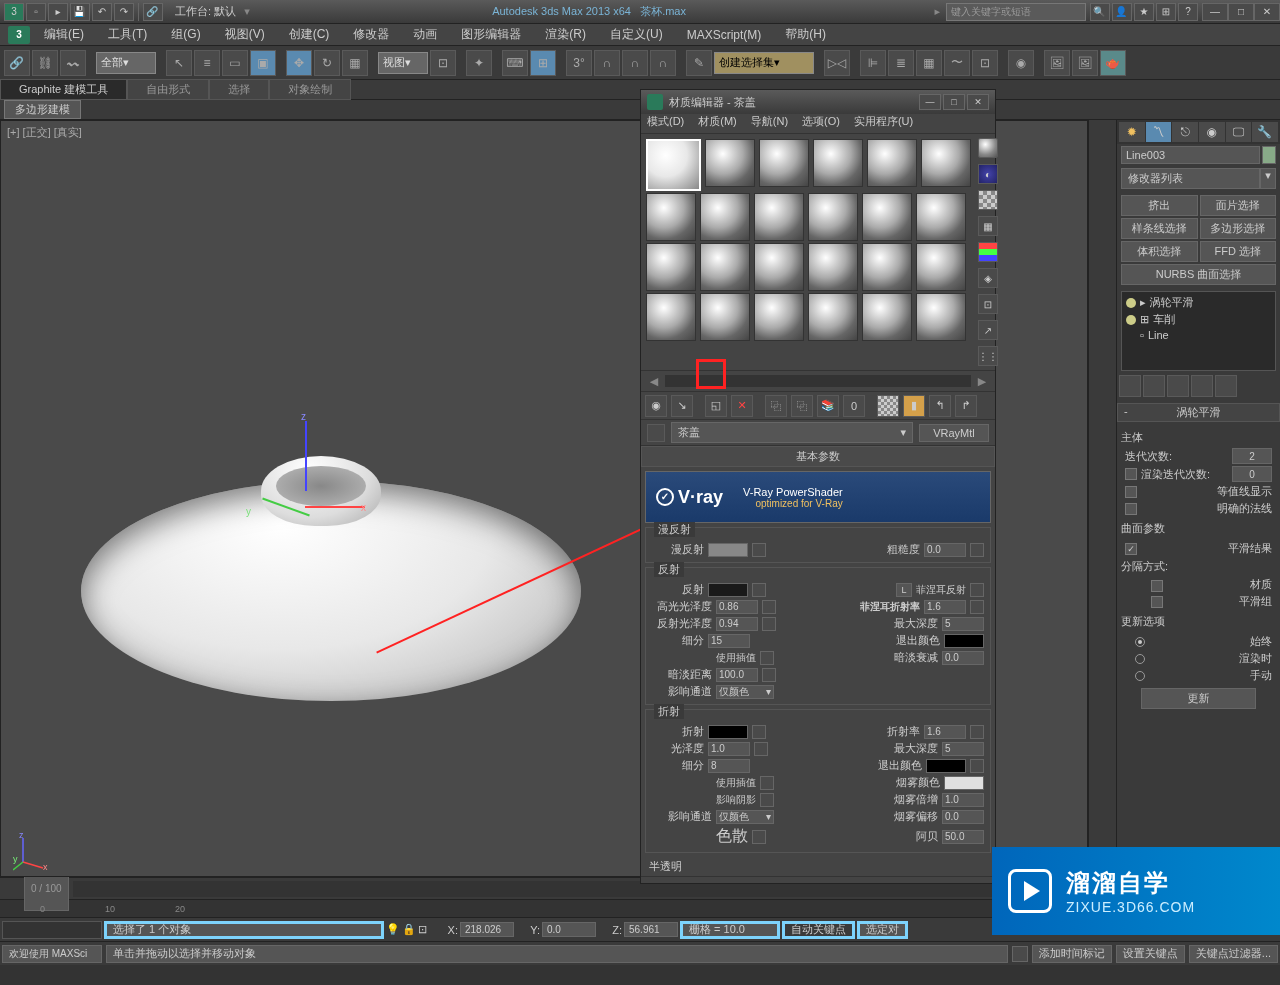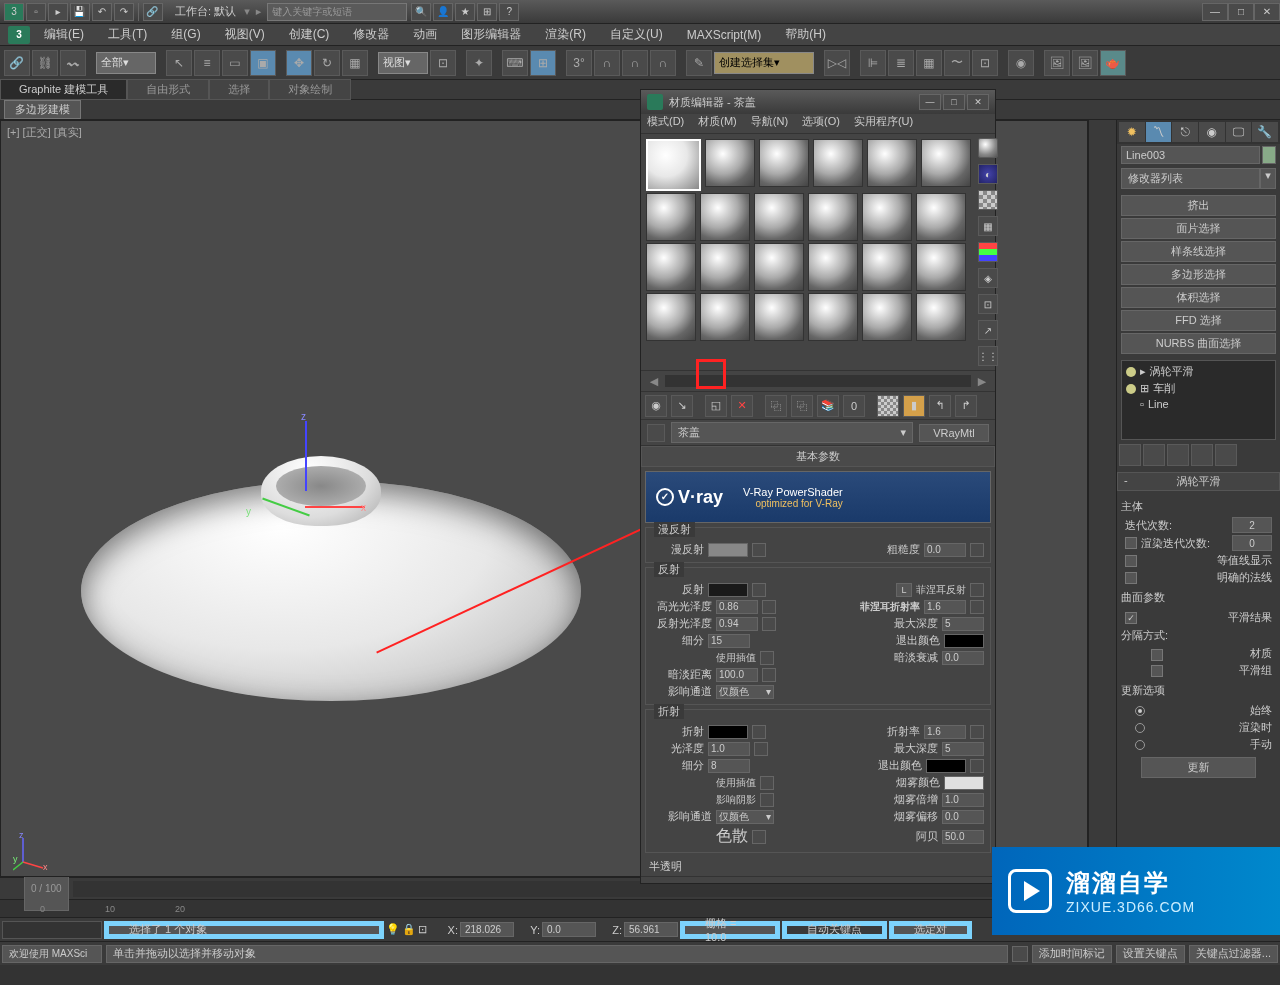--- a/index.html
+++ b/index.html
@@ -56,21 +56,21 @@
 
 
 .right-vtb { width: 28px; background: #3a3a3a; display: flex; flex-direction: column; gap: 2px; padding: 2px; border-left: 1px solid #222; }
 
 
 .rpanel { width: 164px; background: #3a3a3a; border-left: 1px solid #222; display: flex; flex-direction: column; font-size: 11px; color: #ccc; }
 .rpanel-top-tabs { height: 24px; display: flex; background: #333; gap: 1px; padding: 2px; }
 .rpanel-top-tabs .ptab { flex: 1; background: #4a4a4a; display:flex;align-items:center;justify-content:center;font-size:12px; }
 .rpanel input[type=text] { background: #555; border: 1px solid #666; color: #ccc; font-size: 11px; padding: 1px 4px; width: 100%; }
 .rpanel .sect { padding: 2px 4px; }
-.rpanel .btn-row { display: flex; gap: 2px; margin: 2px 0; flex-direction: column; }
+.rpanel .btn-row { display: flex; gap: 2px; margin: 2px 0; }
 .rpanel .btn { flex: 1; background: #555; border: 1px solid #666; padding: 2px 0; text-align: center; font-size: 11px; }
 .rpanel .rollout-head { background: #444; text-align: center; padding: 1px 0; border: 1px solid #555; margin: 4px 0; position: relative; }
 .rpanel .rollout-head .minus { position: absolute; left: 6px; }
 .rpanel .stacklist { background: #2a2a2a; border: 1px solid #555; min-height: 80px; padding: 2px; }
 .rpanel .stacklist .sitem { padding: 1px 2px; display: flex; align-items: center; gap: 4px; }
 .rpanel .stacklist .sitem .bulb { width: 10px; height: 10px; background: #cc8; border-radius: 50%; }
 .rpanel .param-row { display: flex; align-items: center; justify-content: space-between; padding: 1px 4px; gap: 4px; }
 .rpanel .spinner { width: 40px; height: 16px; background: #555; border: 1px solid #666; display:flex;align-items:center;justify-content:center;font-size:10px; }
 .rpanel .checkbox { width: 12px; height: 12px; background: #555; border: 1px solid #777; display:inline-block; vertical-align:middle; }
 .rpanel .checkbox.checked::after { content:"✓"; color:#ccc; font-size:9px; display:block; line-height:10px; text-align:center; }
@@ -127,21 +127,21 @@
 .mat-row .lbtnbox { width: 16px; height: 14px; background: #555; border: 1px solid #666; text-align:center; font-size:9px; line-height:12px; }
 .mat-row .dd-small { width: 58px; height: 14px; background: #555; border: 1px solid #666; display:flex;align-items:center;padding:0 2px;font-size:10px;justify-content:space-between; }
 
 
 .timeline { height: 22px; background: #3a3a3a; border-top: 1px solid #222; display: flex; align-items: center; padding: 0 4px; font-size: 10px; color: #999; }
 .timeline .frame-label { background: #555; border: 1px solid #666; padding: 16px 6px; }
 .timeline .track { flex: 1; height: 16px; background: #333; margin: 0 4px; position: relative; }
 
 
 .statusbar1 { height: 24px; background: #3a3a3a; border-top: 1px solid #222; display: flex; align-items: center; font-size: 11px; color: #ccc; gap: 2px; padding: 0 2px; }
-.statusbar1 .sb-box { background: #555; border: 5px solid #7dd3fc; padding: 2px 20px; height: 18px; display:flex;align-items:center; }
+.statusbar1 .sb-box { background: #555; border: 3px solid #7dd3fc; padding: 2px 6px; height: 18px; display:flex;align-items:center; }
 .statusbar1 .coord { width: 24px; text-align: right; }
 .statusbar1 .val { width: 54px; background: #555; border: 1px solid #666; padding: 1px 4px; font-size: 10px; }
 .statusbar2 { height: 24px; background: #3a3a3a; border-top: 1px solid #222; display: flex; align-items: center; font-size: 11px; color: #ccc; gap: 4px; padding: 0 2px; }
 .statusbar2 .sb-seg { background: #555; border: 1px solid #666; padding: 2px 6px; height: 18px; display:flex;align-items:center; }
 
 
 .watermark { position: absolute; right: 0; bottom: 50px; width: 288px; height: 88px; background: linear-gradient(90deg, #0066bb, #0088cc); display: flex; align-items: center; padding: 0 16px; gap: 14px; color: #fff; z-index: 200; }
 .watermark .play { width: 44px; height: 44px; border: 3px solid #fff; border-radius: 8px; display:flex;align-items:center;justify-content:center; }
 .watermark .play::after { content:""; border-left: 16px solid #fff; border-top: 10px solid transparent; border-bottom: 10px solid transparent; margin-left: 4px; }
 .watermark .txt1 { font-size: 24px; font-weight: bold; letter-spacing: 2px; }
@@ -156,20 +156,21 @@
     <div class="tbtn">▫</div>
     <div class="tbtn">▸</div>
     <div class="tbtn">💾</div>
     <div class="tbtn">↶</div>
     <div class="tbtn">↷</div>
     <div class="sep"></div>
     <div class="tbtn">🔗</div>
   </div>
   <span style="padding:0 8px;">工作台: 默认</span>
   <span style="color:#888;">▾</span>
+  <span class="title-text"><span>Autodesk 3ds Max  2013 x64</span>&nbsp;&nbsp;&nbsp;<span>茶杯.max</span></span>
   <span style="color:#888;padding:0 6px;">▸</span>
   <div class="search-box">键入关键字或短语</div>
   <div class="icon-grp">
     <div class="tbtn">🔍</div>
     <div class="tbtn">👤</div>
     <div class="tbtn">★</div>
     <div class="tbtn">⊞</div>
     <div class="tbtn">?</div>
   </div>
   <div class="win-controls">

